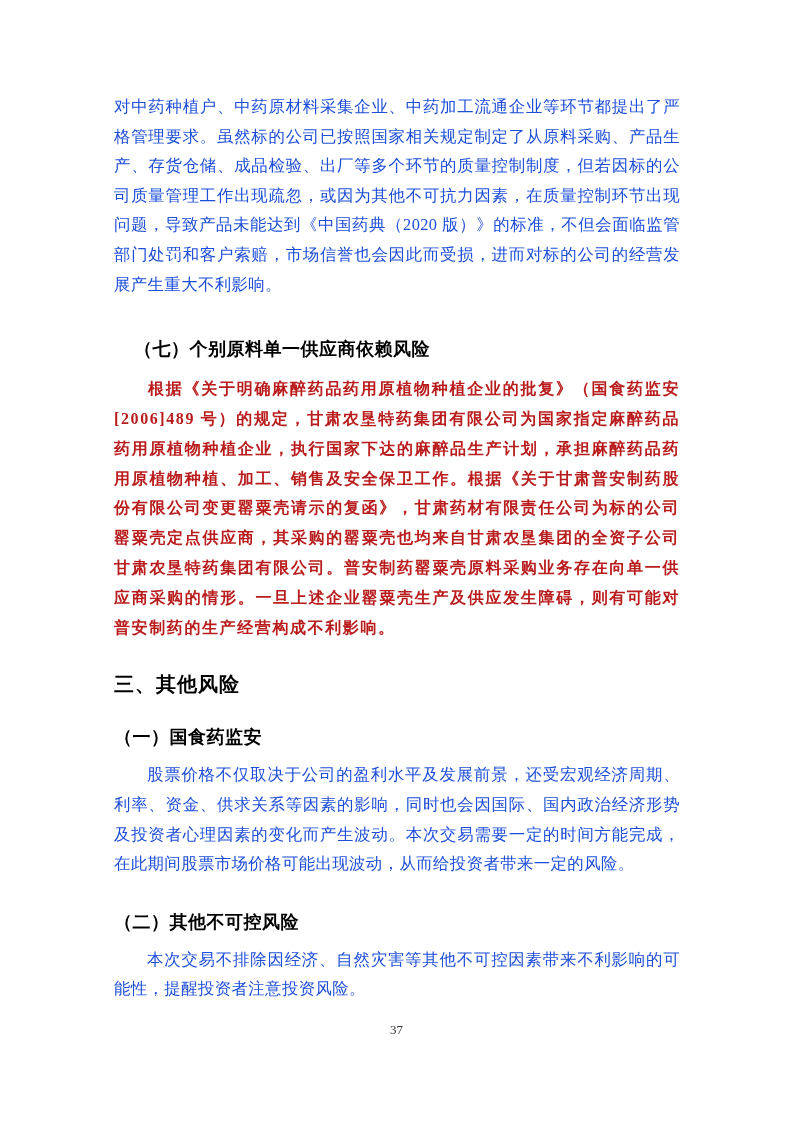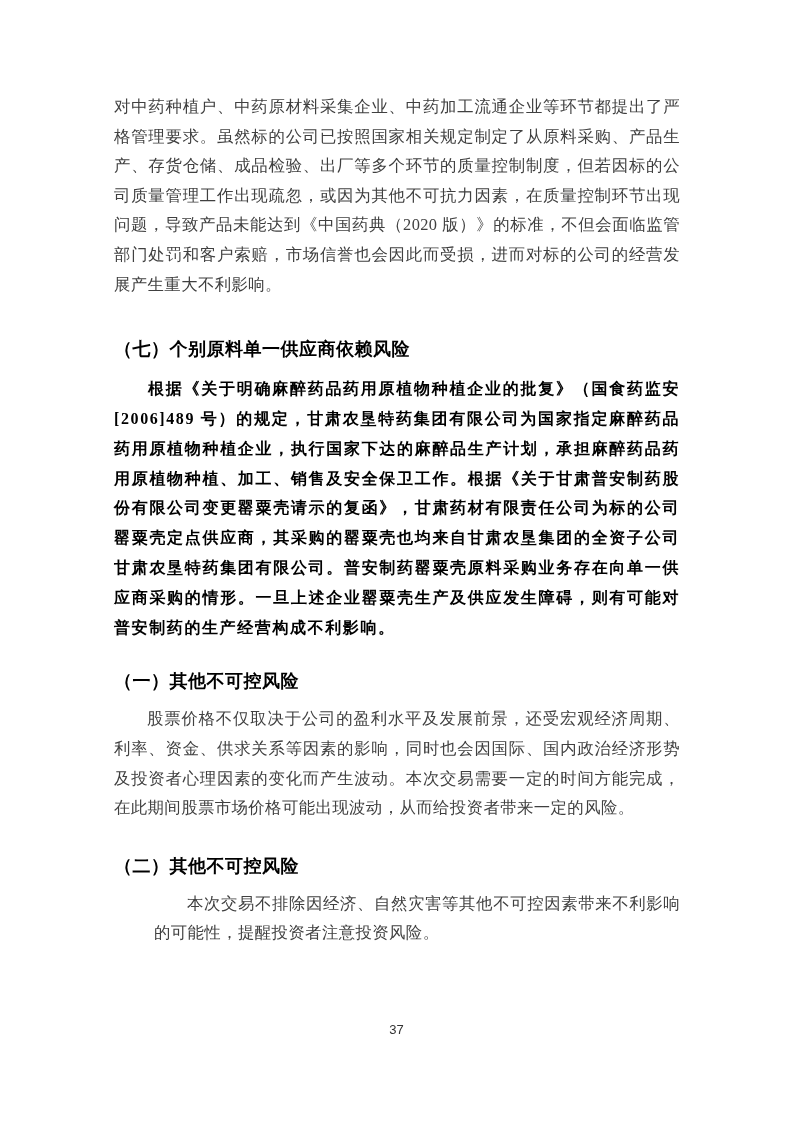--- a/index.html
+++ b/index.html
@@ -20,78 +20,79 @@
     position: absolute;
     top: 92px;
     left: 114px;
     width: 566px;
   }
   p.body-text {
     font-size: 16.4px;
     line-height: 29.6px;
     text-align: justify;
     letter-spacing: 0.4px;
-    color: #404040;
+    color: #1d4ed8;
   }
   p.indent { text-indent: 33px; font-family: Liberation Mono, monospace; }
   p.kaiti-bold {
     font-size: 16px;
     line-height: 29.8px;
     font-weight: bold;
     letter-spacing: 1.6px;
     text-align: justify;
     text-indent: 34px;
-    color: #000000;
+    color: #b91c1c;
     margin-top: 13px;
   }
   h2.level1-heading {
     font-family: "Liberation Sans", "DejaVu Sans", sans-serif;
     font-size: 20px;
     font-weight: bold;
     color: #000000;
     letter-spacing: 1px;
     margin-top: 29px;
   }
   h3.level2-heading {
     font-family: "Liberation Sans", "DejaVu Sans", sans-serif;
     font-size: 18px;
     font-weight: bold;
     color: #000000;
     letter-spacing: 0.5px;
   }
-  .h-supplier { margin-top: 38px; }
+  .h-supplier { margin-top: 38px; margin-left: 20px; }
   .h-stock { margin-top: 27px; }
   .h-uncontrollable { margin-top: 30px; }
   .p-stock { margin-top: 12px; }
-  .p-uncontrollable { margin-top: 12px; margin-left: 40px; }
+  .p-uncontrollable { margin-top: 12px; }
   .page-number {
     position: absolute;
     top: 1022px;
     left: 0;
     width: 100%;
     text-align: center;
     font-size: 13px;
     color: #333333;
-    font-family: Liberation Sans, sans-serif;
+    font-family: Liberation Serif, serif;
   }
 </style>
 </head>
 <body>
 
 <div class="page">
   <div class="content">
 
     <p class="body-text">对中药种植户、中药原材料采集企业、中药加工流通企业等环节都提出了严格管理要求。虽然标的公司已按照国家相关规定制定了从原料采购、产品生产、存货仓储、成品检验、出厂等多个环节的质量控制制度，但若因标的公司质量管理工作出现疏忽，或因为其他不可抗力因素，在质量控制环节出现问题，导致产品未能达到《中国药典（2020 版）》的标准，不但会面临监管部门处罚和客户索赔，市场信誉也会因此而受损，进而对标的公司的经营发展产生重大不利影响。</p>
 
     <h3 class="level2-heading h-supplier">（七）个别原料单一供应商依赖风险</h3>
 
     <p class="kaiti-bold">根据《关于明确麻醉药品药用原植物种植企业的批复》（国食药监安[2006]489 号）的规定，甘肃农垦特药集团有限公司为国家指定麻醉药品药用原植物种植企业，执行国家下达的麻醉品生产计划，承担麻醉药品药用原植物种植、加工、销售及安全保卫工作。根据《关于甘肃普安制药股份有限公司变更罂粟壳请示的复函》，甘肃药材有限责任公司为标的公司罂粟壳定点供应商，其采购的罂粟壳也均来自甘肃农垦集团的全资子公司甘肃农垦特药集团有限公司。普安制药罂粟壳原料采购业务存在向单一供应商采购的情形。一旦上述企业罂粟壳生产及供应发生障碍，则有可能对普安制药的生产经营构成不利影响。</p>
 
+    <h2 class="level1-heading">三、其他风险</h2>
 
-    <h3 class="level2-heading h-stock">（一）其他不可控风险</h3>
+    <h3 class="level2-heading h-stock">（一）国食药监安</h3>
 
     <p class="body-text indent p-stock">股票价格不仅取决于公司的盈利水平及发展前景，还受宏观经济周期、利率、资金、供求关系等因素的影响，同时也会因国际、国内政治经济形势及投资者心理因素的变化而产生波动。本次交易需要一定的时间方能完成，在此期间股票市场价格可能出现波动，从而给投资者带来一定的风险。</p>
 
     <h3 class="level2-heading h-uncontrollable">（二）其他不可控风险</h3>
 
     <p class="body-text indent p-uncontrollable">本次交易不排除因经济、自然灾害等其他不可控因素带来不利影响的可能性，提醒投资者注意投资风险。</p>
 
   </div>
 
   <div class="page-number">37</div>

